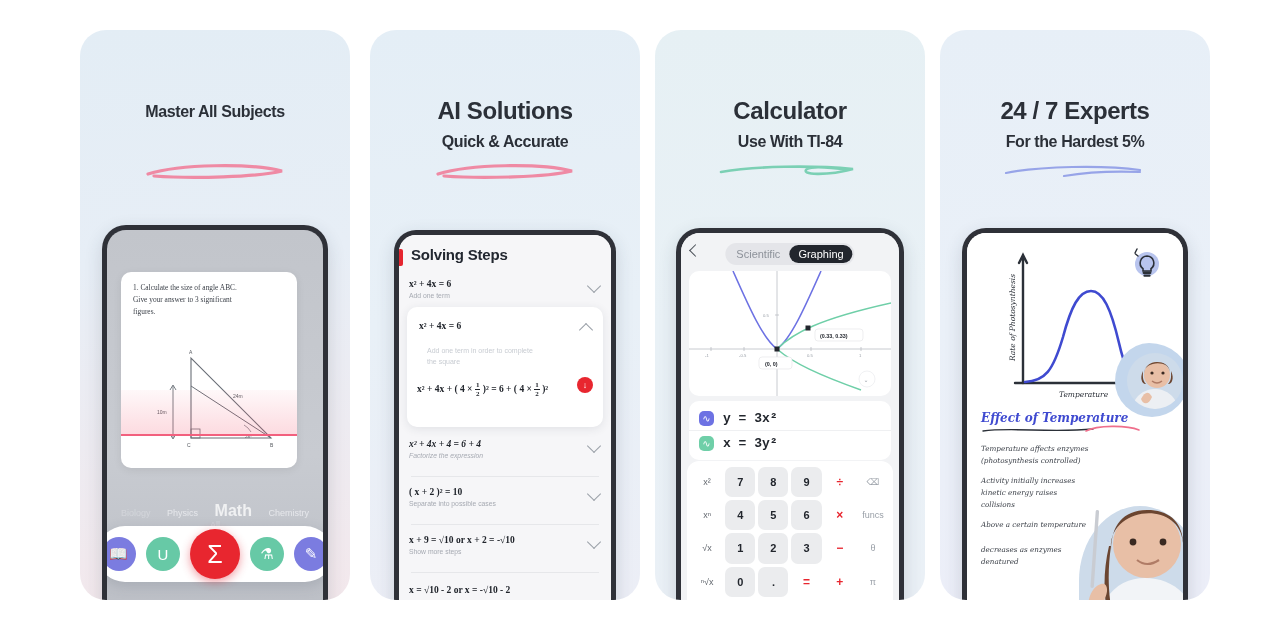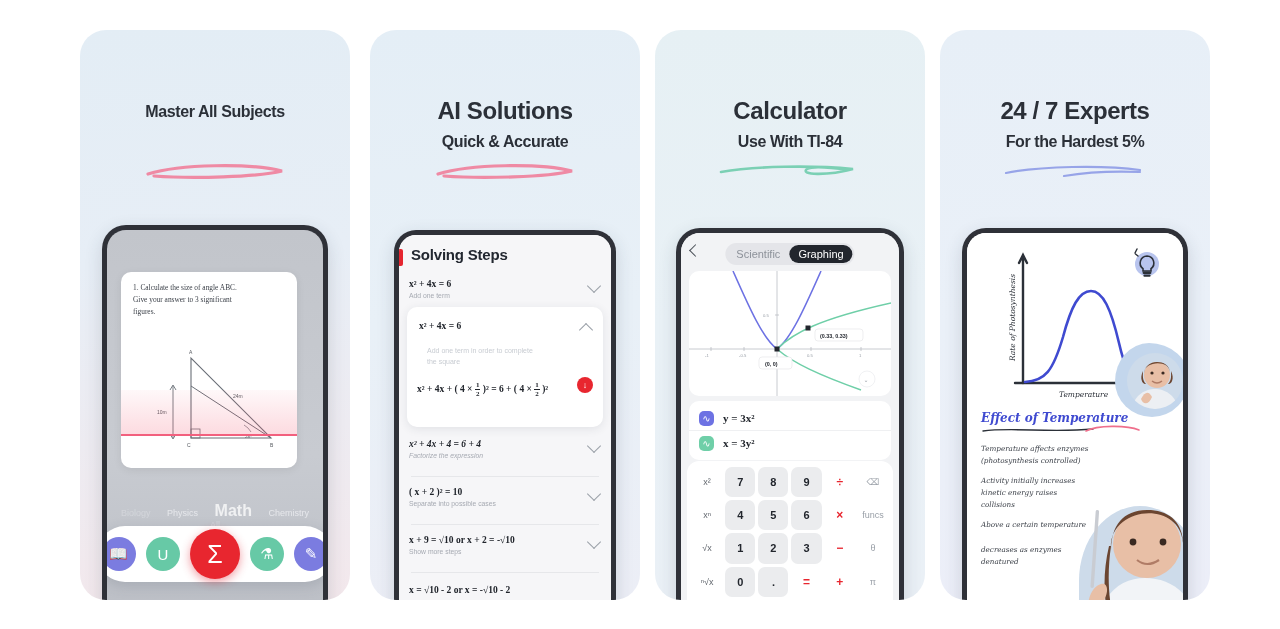--- a/index.html
+++ b/index.html
@@ -105,21 +105,21 @@
            background:#e4e5e9;border-radius:11px;padding:2px;}
   .segment div{font-size:11px;padding:3px 9px;border-radius:9px;color:#8d929a;}
   .segment div.on{background:#22262d;color:#fff;}
   .graphbox{position:absolute;left:8px;right:8px;top:38px;height:125px;background:#fff;border-radius:10px;overflow:hidden;}
   .eqlist{position:absolute;left:8px;right:8px;top:168px;background:#fff;border-radius:10px;padding:5px 0;}
   .eqrow{display:flex;align-items:center;height:24px;padding:0 10px;}
   .eqrow .sw{width:15px;height:15px;border-radius:5px;display:flex;align-items:center;justify-content:center;
              color:#fff;font-size:10px;margin-right:9px;}
   .eqrow .sw.b{background:#6d72e3;}
   .eqrow .sw.g{background:#6fcfa8;}
-  .eqrow .txt{font-size:11px;color:#22262d;font-weight:bold;font-family:Liberation Serif, serif;}
+  .eqrow .txt{font-size:13px;color:#22262d;font-weight:bold;font-family:Liberation Mono, monospace;}
   .eqrow + .eqrow{border-top:1px solid #eff0f2;}
   .keypad{position:absolute;left:6px;right:6px;top:228px;bottom:4px;background:#fff;border-radius:12px;
           padding:6px 5px;display:grid;grid-template-columns:repeat(6,1fr);grid-auto-rows:1fr;gap:3px;}
   .key{display:flex;align-items:center;justify-content:center;border-radius:7px;font-size:11px;
        color:#22262d;font-weight:bold;background:transparent;}
   .key.num{background:#ebecee;}
   .key.fn{color:#63686f;font-weight:normal;font-size:9px;}
   .key.red{color:#e8262f;font-size:12px;}
   .key.grey{color:#9aa0a8;font-weight:normal;font-size:9px;}
   .key.abc{background:#e3e4e7;font-size:7.5px;}

